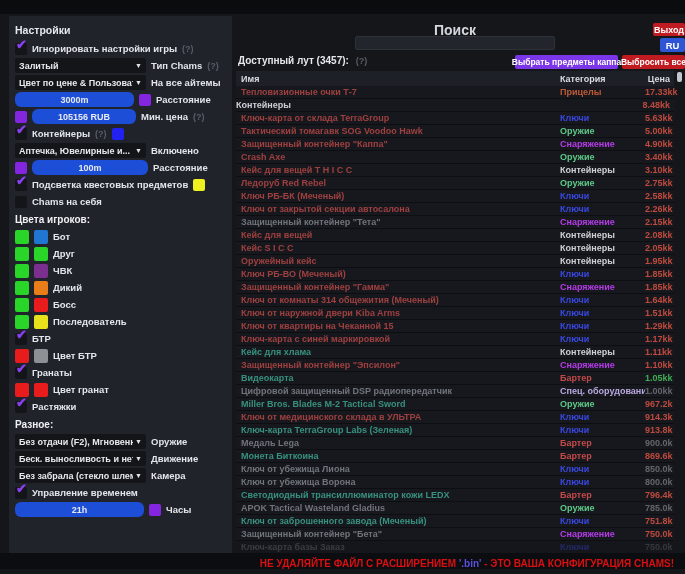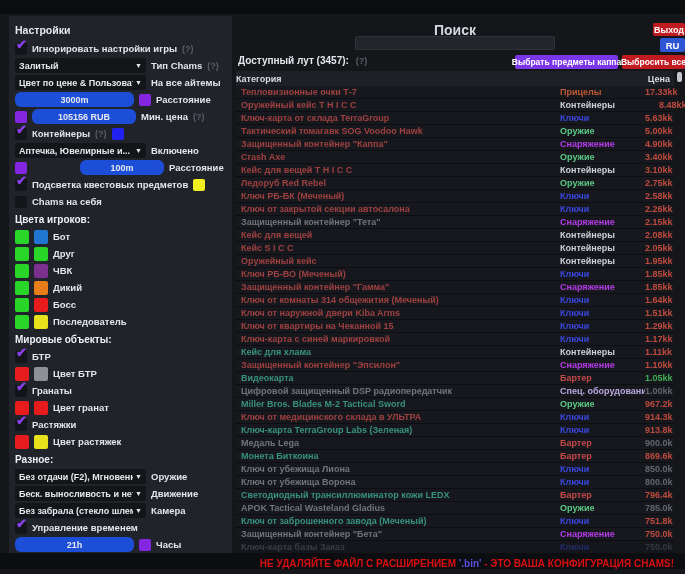--- a/index.html
+++ b/index.html
@@ -104,21 +104,21 @@
         </div>
         <div class="srow">
           <div class="dd">
             <span class="val">Аптечка, Ювелирные и...</span>
             <span class="caret">▼</span>
           </div>
           <span class="lbl">Включено</span>
         </div>
         <div class="srow">
           <span class="sw" style="background: rgb(132, 38, 224);"></span>
-          <div class="inp" style="width: 84px; margin-left: 48px;">100m</div>
+          <div class="inp" style="width: 116px;">100m</div>
           <span class="lbl">Расстояние</span>
         </div>
         <div class="srow">
           <span class="cb">
             <span class="check">✔</span>
           </span>
           <span class="lbl">Подсветка квестовых предметов</span>
           <span class="sw" style="background: rgb(240, 240, 32);"></span>
         </div>
         <div class="srow">
@@ -150,23 +150,20 @@
         </div>
         <div class="srow">
           <span class="sw big" style="background: rgb(42, 213, 42);"></span>
           <span class="sw big" style="background: rgb(232, 28, 28);"></span>
           <span class="lbl">Босс</span>
         </div>
         <div class="srow">
           <span class="sw big" style="background: rgb(42, 213, 42);"></span>
           <span class="sw big" style="background: rgb(232, 226, 28);"></span>
           <span class="lbl">Последователь</span>
-        </div>
-        <div class="srow section">
-          <span class="lbl">Мировые объекты:</span>
         </div>
         <div class="srow">
           <span class="cb">
             <span class="check">✔</span>
           </span>
           <span class="lbl">БТР</span>
         </div>
         <div class="srow">
           <span class="sw big" style="background: rgb(232, 28, 28);"></span>
           <span class="sw big" style="background: rgb(141, 144, 149);"></span>
@@ -182,25 +179,20 @@
           <span class="sw big" style="background: rgb(232, 28, 28);"></span>
           <span class="sw big" style="background: rgb(232, 28, 28);"></span>
           <span class="lbl">Цвет гранат</span>
         </div>
         <div class="srow">
           <span class="cb">
             <span class="check">✔</span>
           </span>
           <span class="lbl">Растяжки</span>
         </div>
-        <div class="srow">
-          <span class="sw big" style="background: rgb(232, 28, 28);"></span>
-          <span class="sw big" style="background: rgb(232, 226, 28);"></span>
-          <span class="lbl">Цвет растяжек</span>
-        </div>
         <div class="srow section">
           <span class="lbl">Разное:</span>
         </div>
         <div class="srow">
           <div class="dd">
             <span class="val">Без отдачи (F2), Мгновенное п</span>
             <span class="caret">▼</span>
           </div>
           <span class="lbl">Оружие</span>
         </div>
@@ -218,52 +210,52 @@
           </div>
           <span class="lbl">Камера</span>
         </div>
         <div class="srow">
           <span class="cb">
             <span class="check">✔</span>
           </span>
           <span class="lbl">Управление временем</span>
         </div>
         <div class="srow">
-          <div class="inp" style="width: 119px;">21h</div>
+          <div class="inp" style="width: 129px;">21h</div>
           <span class="sw" style="background: rgb(132, 38, 224);"></span>
           <span class="lbl">Часы</span>
         </div>
       </div>
   </div>
 
   <div id="search-label">Поиск</div>
   <input id="search-input" value="" style="">
   <div id="exit-btn" class="btn" style="background-color: rgb(193, 27, 34);">Выход</div>
   <div id="lang-btn" class="btn" style="background-color: rgb(45, 85, 212);">RU</div>
 
   <div id="loot-title-row">
     <span>Доступный лут (3457):</span>
     <span class="hint">(?)</span>
   </div>
   <div id="kappa-btn" class="btn" style="background-color: rgb(122, 54, 232);">Выбрать предметы каппа</div>
   <div id="discard-btn" class="btn" style="background-color: rgb(193, 27, 34);">Выбросить все</div>
 
   <div id="loot-table">
     <div class="thead">
+      <span class="c-name">Имя</span>
       <span class="c-cat">Категория</span>
       <span class="c-price">Цена</span>
     </div>
     <div id="loot-rows">
         <div class="trow">
           <span class="c-name" style="color: rgb(158, 64, 64);">Тепловизионные очки Т-7</span>
           <span class="c-cat" style="color: rgb(191, 90, 53);">Прицелы</span>
           <span class="c-price" style="color: rgb(191, 74, 62);">17.33kk</span>
         </div>
         <div class="trow">
-          <span class="c-name" style="color: rgb(158, 64, 64);">Оружейный кейс T H I C C</span>
           <span class="c-cat" style="color: rgb(204, 208, 214);">Контейнеры</span>
           <span class="c-price" style="color: rgb(191, 74, 62); padding-left: 14px;">8.48kk</span>
         </div>
         <div class="trow">
           <span class="c-name" style="color: rgb(158, 64, 64);">Ключ-карта от склада TerraGroup</span>
           <span class="c-cat" style="color: rgb(57, 71, 224);">Ключи</span>
           <span class="c-price" style="color: rgb(191, 74, 62);">5.63kk</span>
         </div>
         <div class="trow">
           <span class="c-name" style="color: rgb(158, 64, 64);">Тактический томагавк SOG Voodoo Hawk</span>

